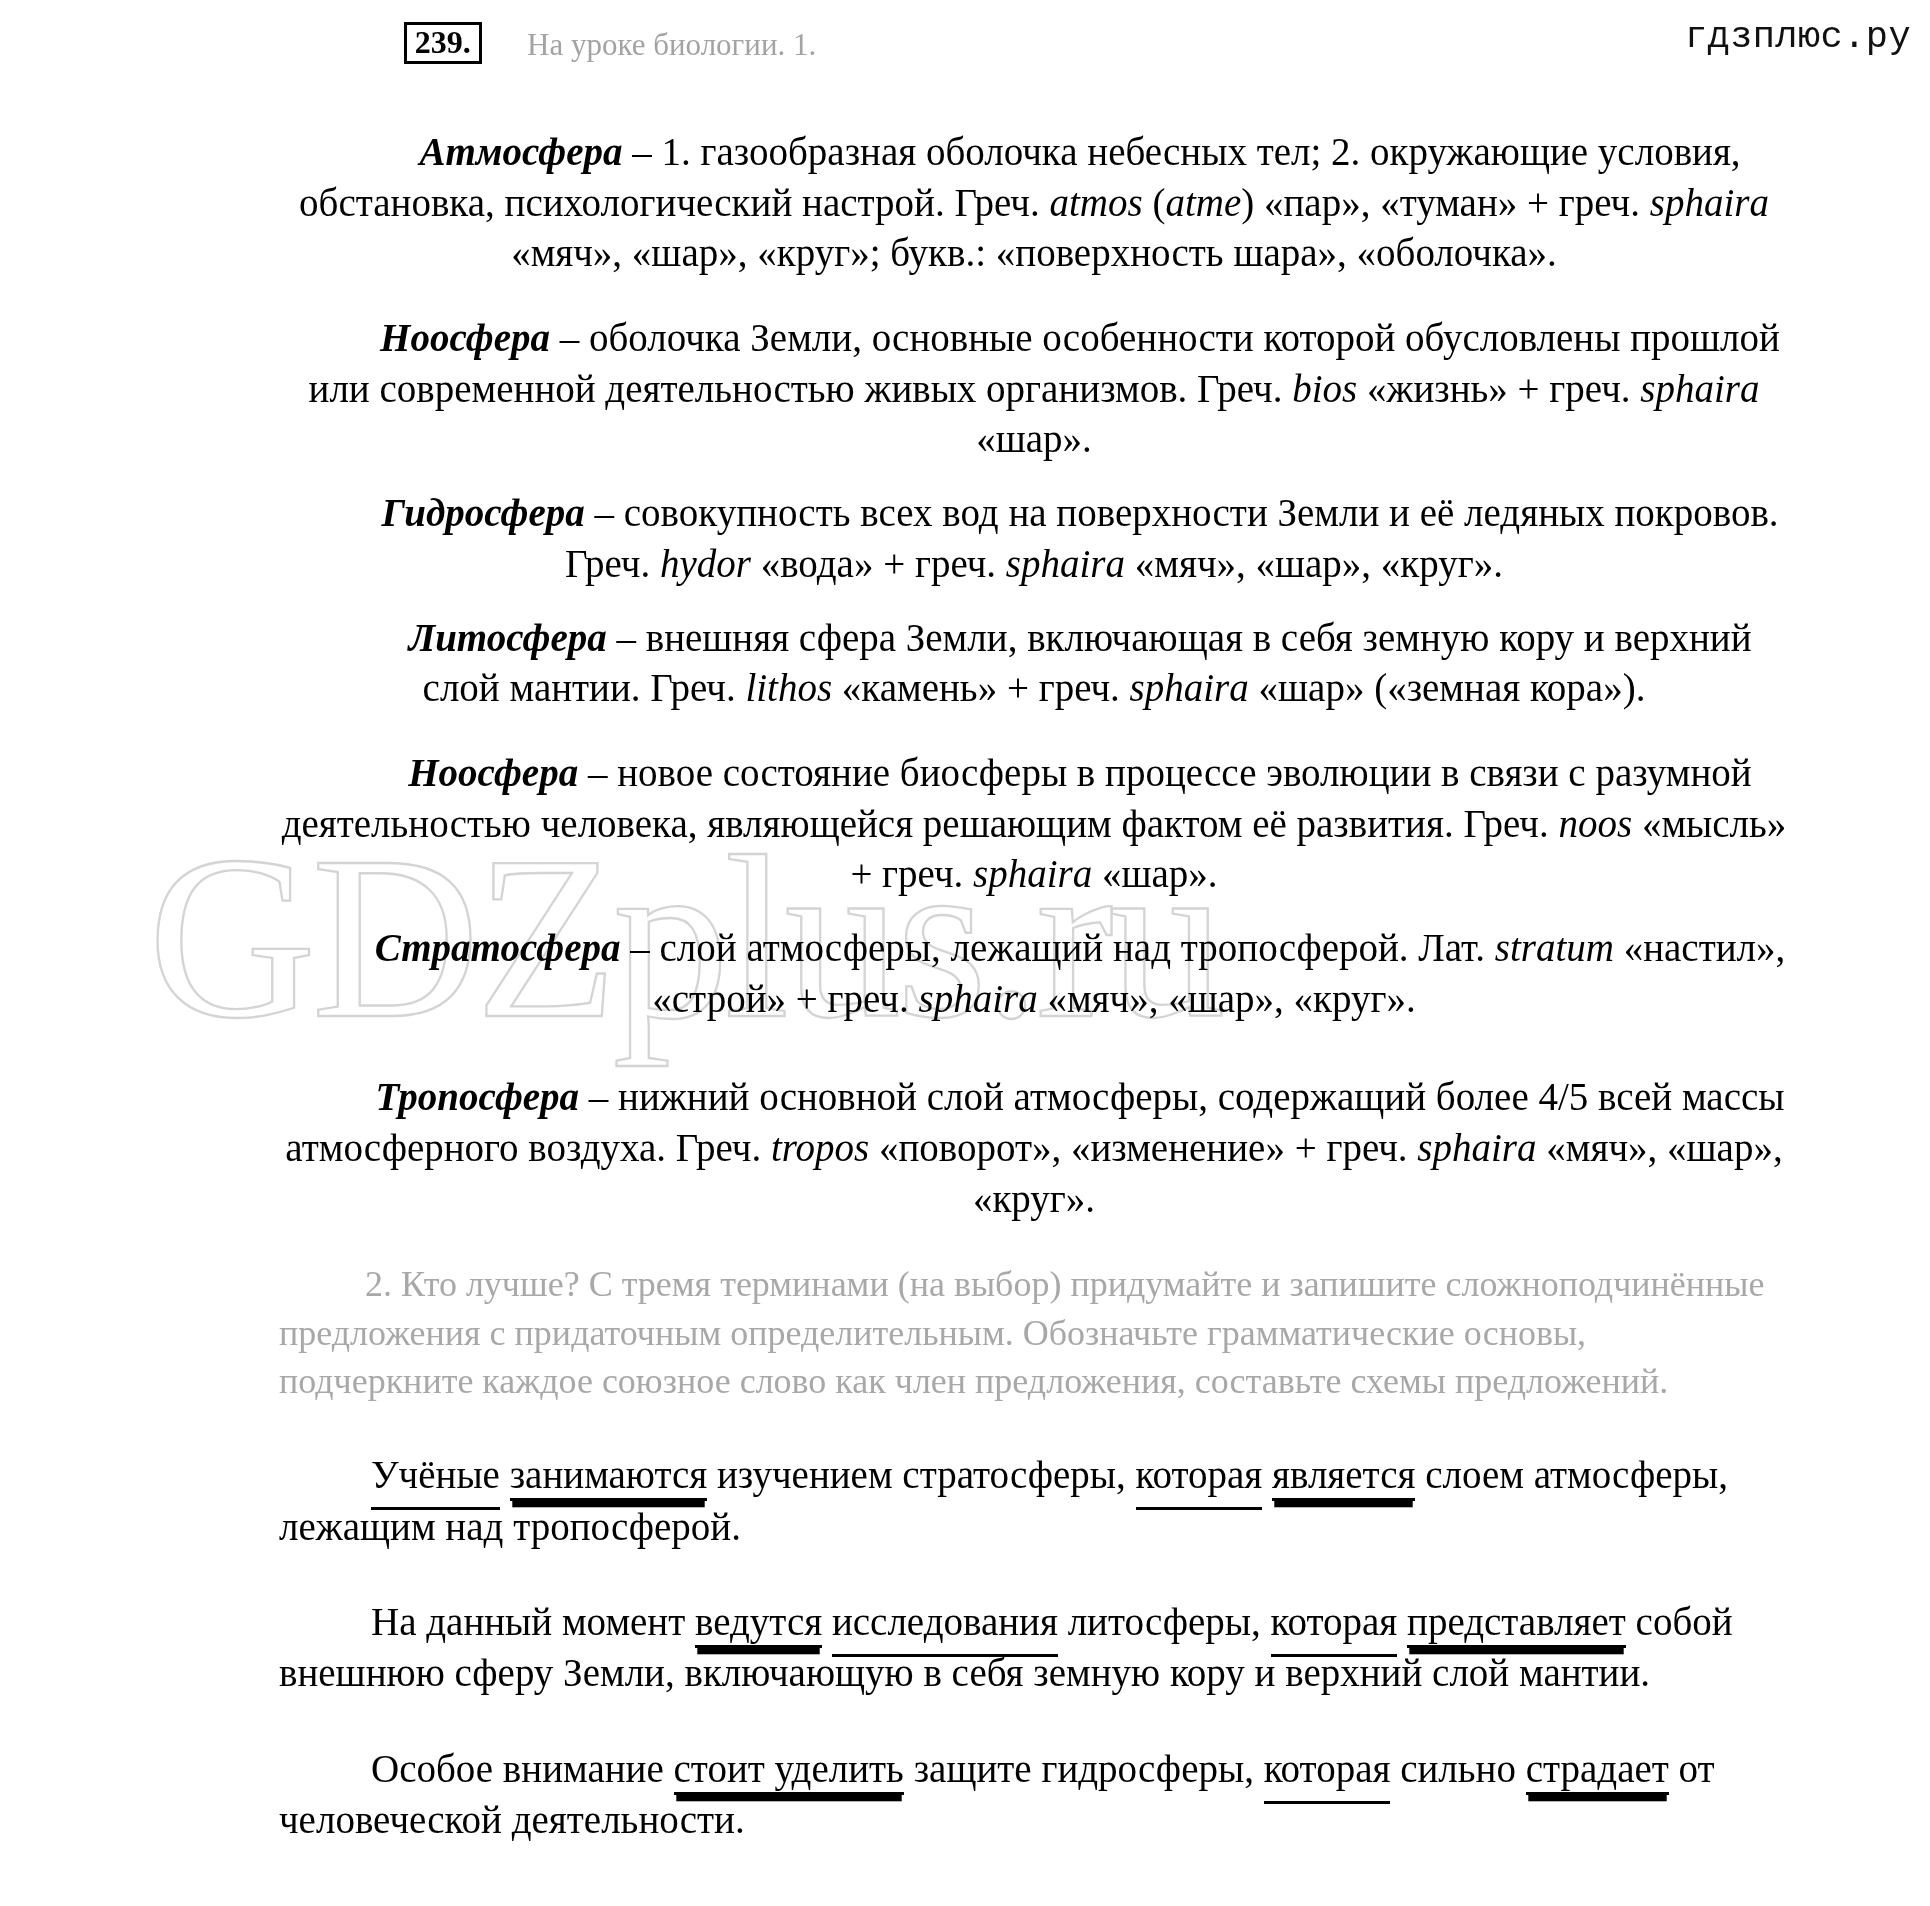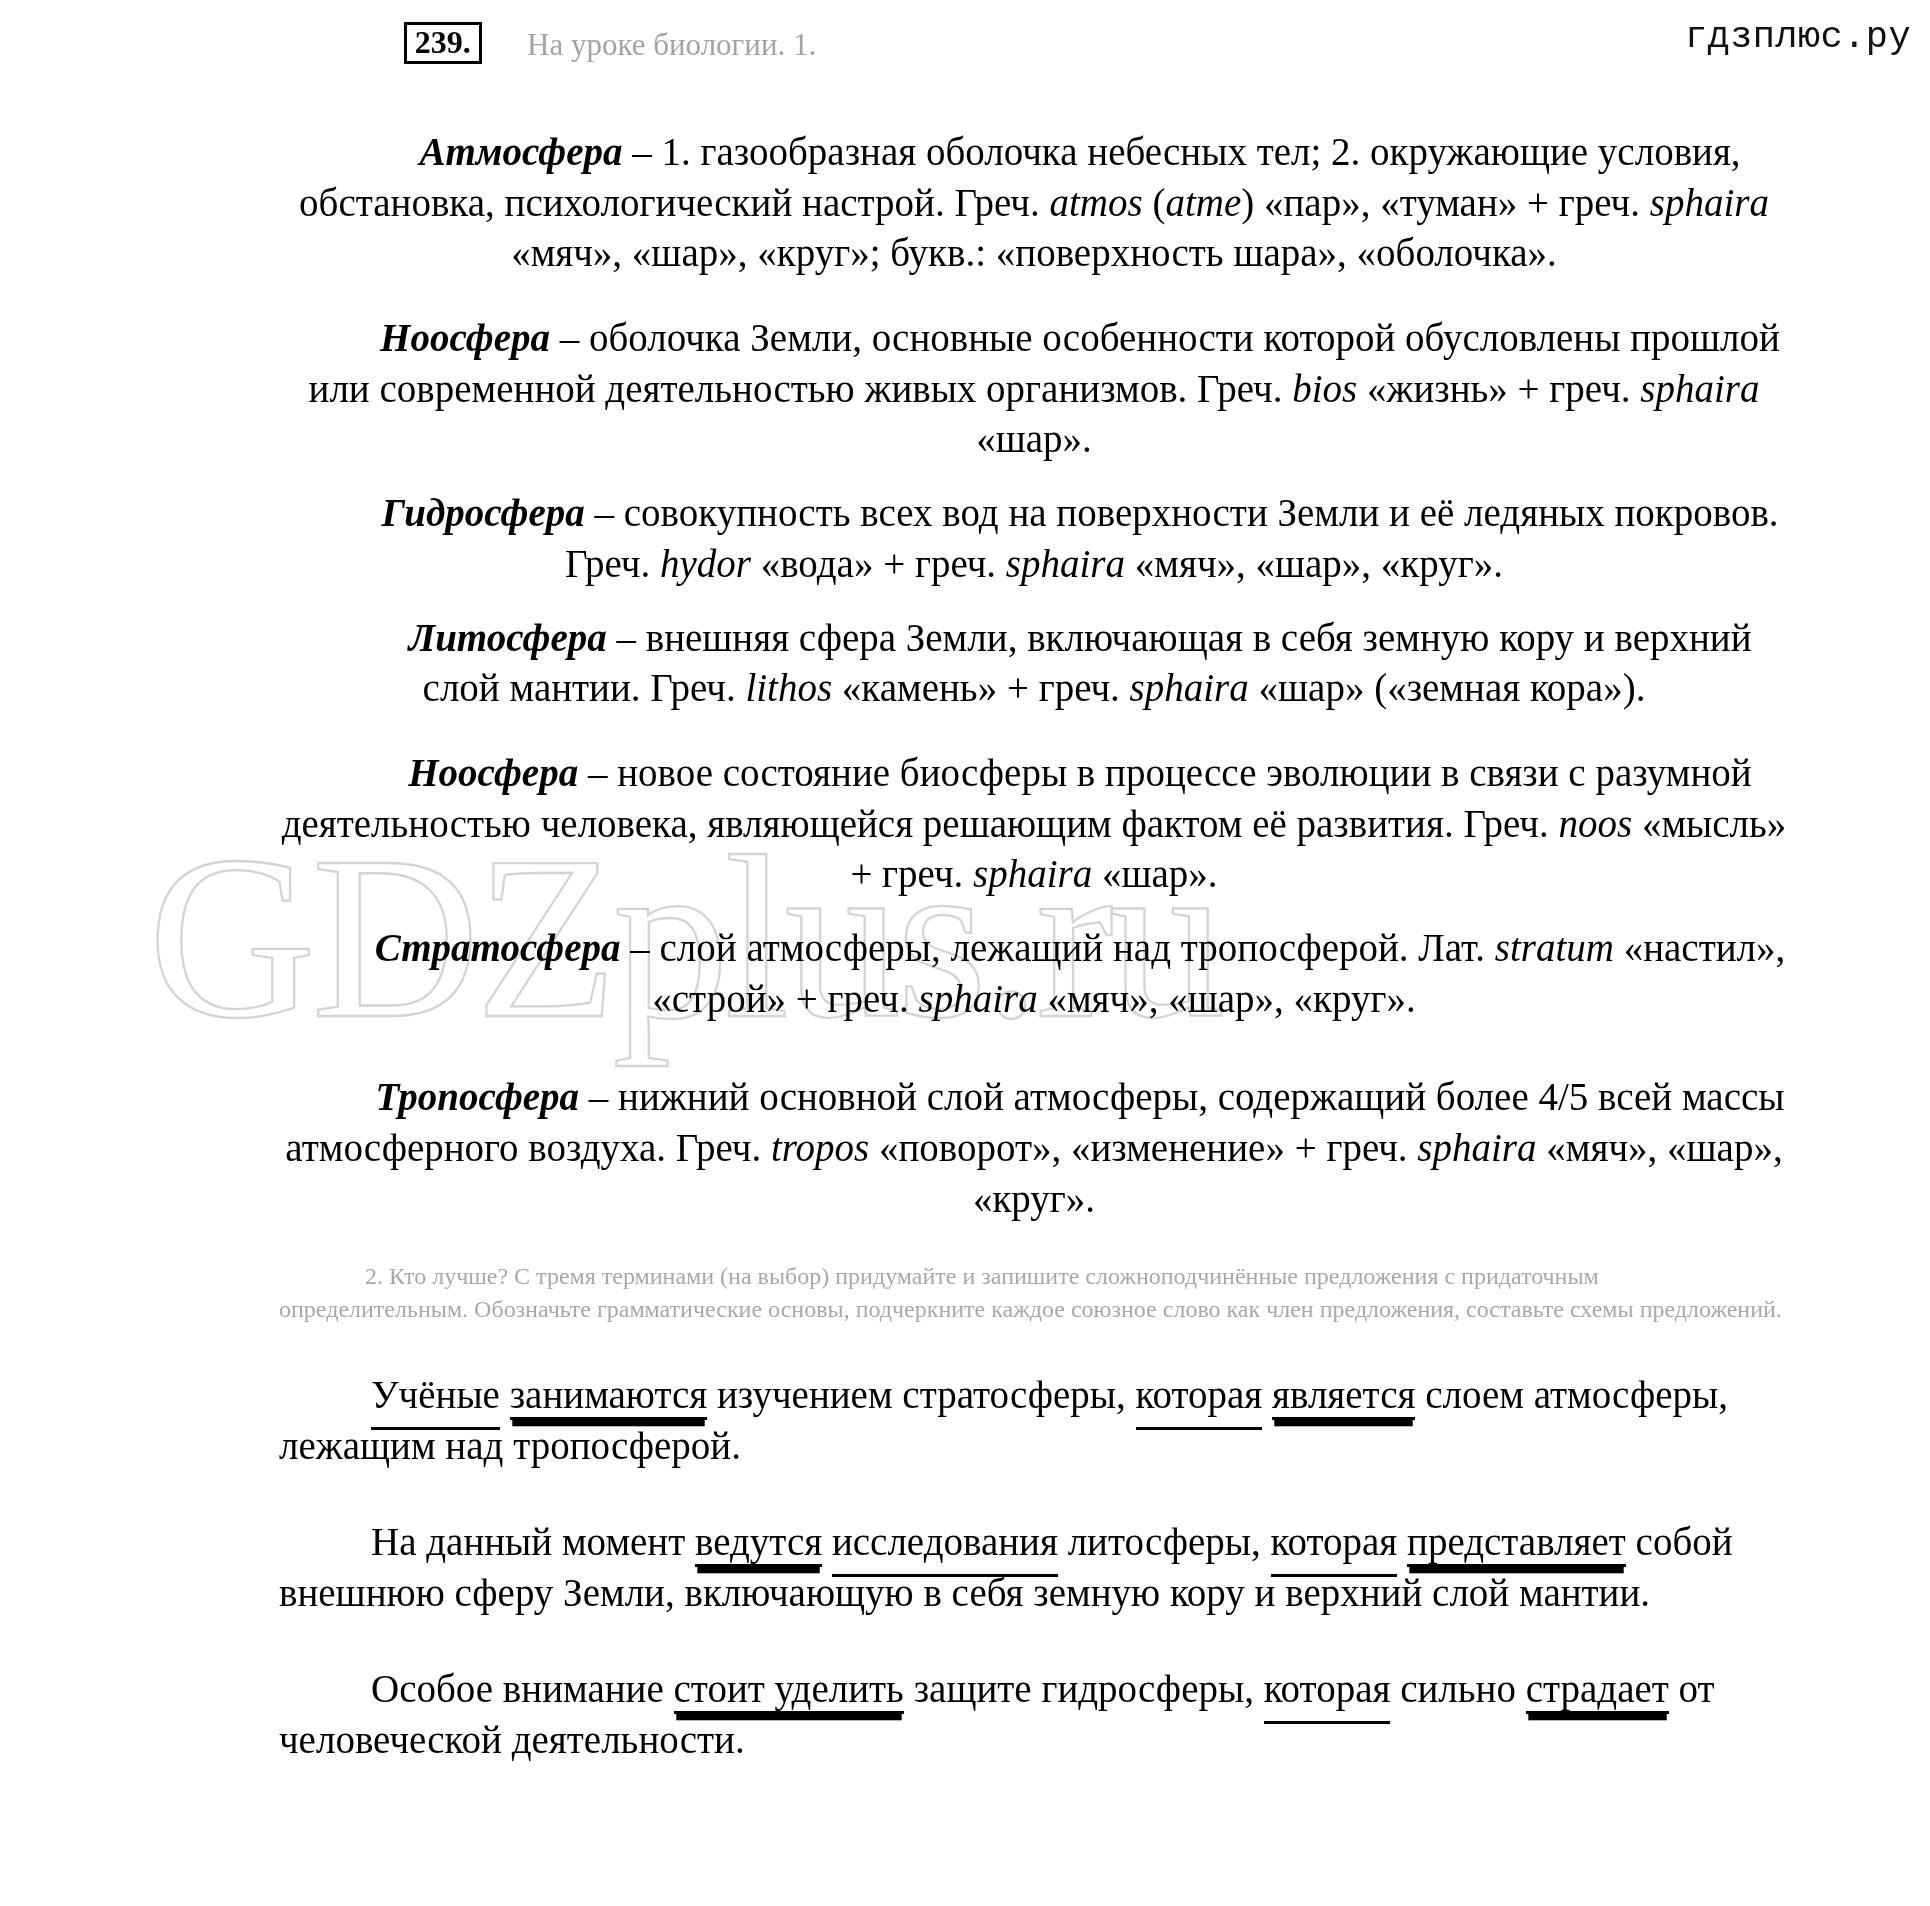--- a/index.html
+++ b/index.html
@@ -107,21 +107,21 @@
     font-weight: bold;
     font-style: italic;
   }
   .lat {
     font-style: italic;
   }
 
   
   p.instr {
     margin: 36px 0 0 0;
-    font-size: 24px;
+    font-size: 36px;
     line-height: 1.34;
     color: #a8a8a8;
     text-indent: 86px;
   }
 
   
   p.answer {
     margin: 44px 0 0 0;
     font-size: 39px;
     line-height: 1.32;

